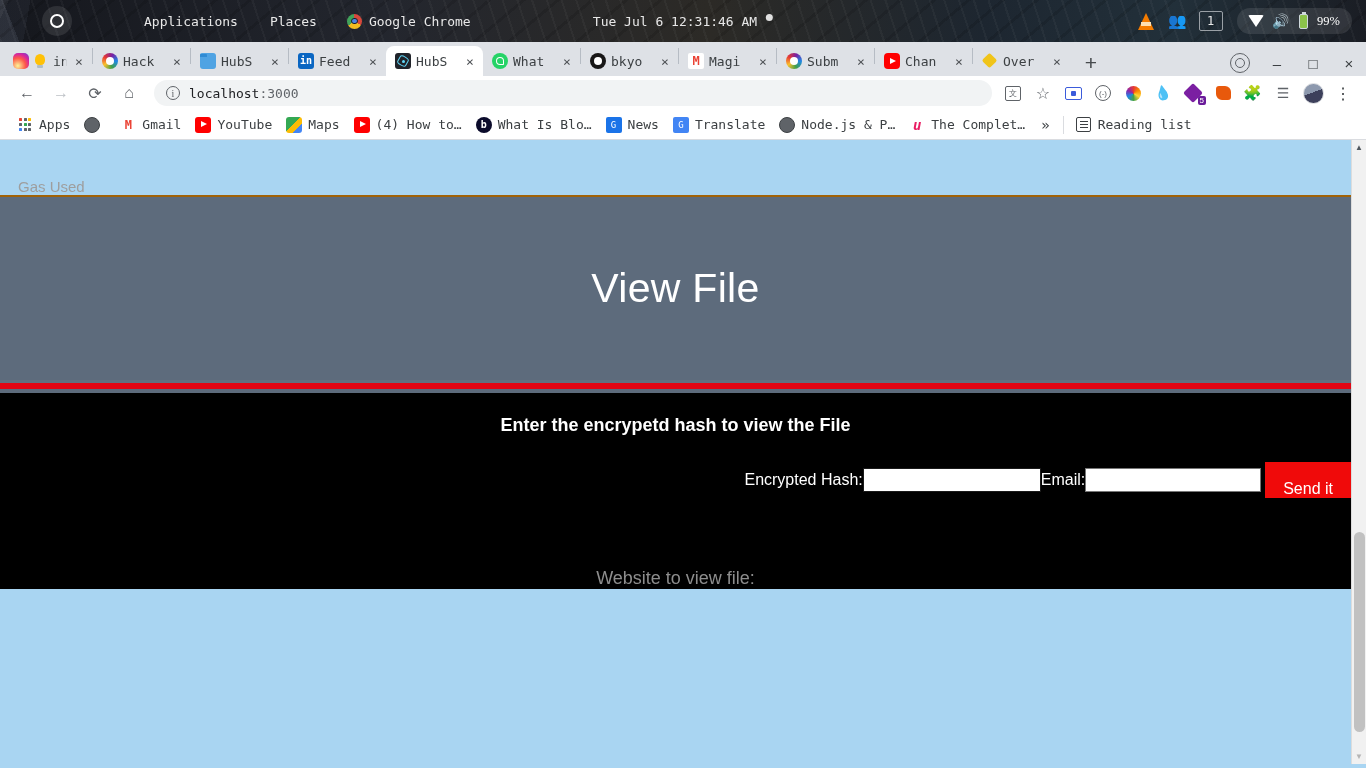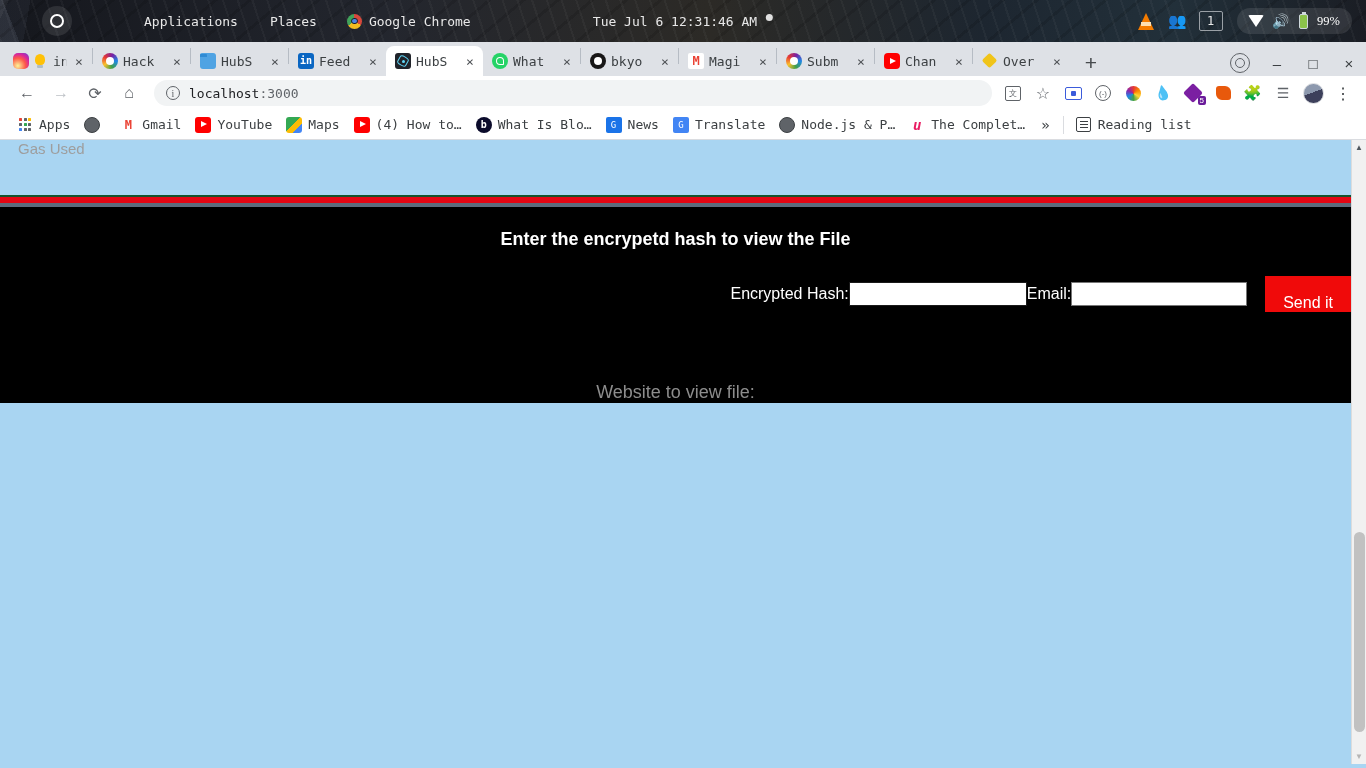--- a/index.html
+++ b/index.html
@@ -195,23 +195,23 @@
   .rl-ico::after{content:"";position:absolute;left:3px;top:2.5px;width:8px;height:1.3px;background:#3c4043;box-shadow:0 3px 0 #3c4043, 0 6px 0 #3c4043;}
 
   
   .viewport { position:relative; height:624px; width:1366px; overflow:hidden; background:#a9d5f2; }
   .page { width:1351px; }
   .row-block {
     height:43px; background:#e8f7ec; display:flex; align-items:center;
     padding-left:18px; color:#9e9e9e; font-size:15px;
   }
   .row-gas {
-    height:57px; background:#a9d5f2; display:flex; align-items:flex-start;
+    height:57px; background:#a9d5f2; display:flex; align-items:flex-end;
     padding-left:18px; color:#9e9e9e; font-size:15px;
-    border-bottom:2px solid #14532d;
+    border-bottom:2px solid #a16207;
   }
   .hero {
     height:186px; background:#5d6b7c;
     display:flex; align-items:center; justify-content:center;
     border-bottom: 3px solid #62707f;
   }
   .hero h1 {
     color:#ffffff; font-weight:400; font-size:41px; letter-spacing:0.3px;
     font-family:"Liberation Sans", sans-serif;
   }
@@ -224,21 +224,21 @@
   }
   .form-row { display:flex; align-items:center; justify-content:flex-end; gap:0; }
   .f-label { color:#ffffff; font-size:16px; }
   .f-input {
     height:24px; border:1px solid #767676; background:#ffffff;
     font-family:"Liberation Sans", sans-serif; font-size:13px; padding:0 3px;
   }
   .f-input.hash { width:178px; border-color:#1a1a1a; }
   .f-input.email { width:176px; }
   .send-btn {
-    margin-left:18px; height:30px; padding:18px 18px;
+    margin-left:4px; height:30px; padding:18px 18px;
     background:#f00a0a; color:#ffffff; border:none;
     font-size:16px; font-family:"Liberation Sans", sans-serif; cursor:pointer;
   }
   .website-line {
     text-align:center; color:#8d8d8d; font-size:18px; margin-top:70px;
   }
   .filler { height:200px; background:#a9d5f2; }
 
   
   .scrollbar {
@@ -487,20 +487,23 @@
 </div>
 
 <div class="viewport">
   <div class="page">
 
 
     <div class="row-gas">
       <span>Gas Used</span>
     </div>
 
+    <div class="hero">
+      <h1>View File</h1>
+    </div>
     <div class="red-rule"></div>
     <div class="under-rule"></div>
 
     <div class="form-area">
       <div class="form-title">Enter the encrypetd hash to view the File</div>
       <div class="form-row">
         <span class="f-label">Encrypted Hash:</span>
         <input class="f-input hash" type="text" value="" style="">
         <span class="f-label">Email:</span>
         <input class="f-input email" type="text" value="" style="">

